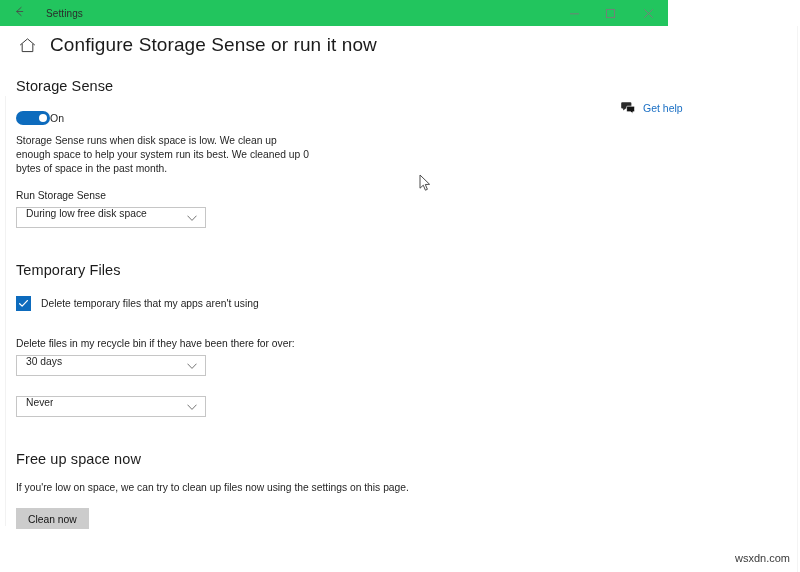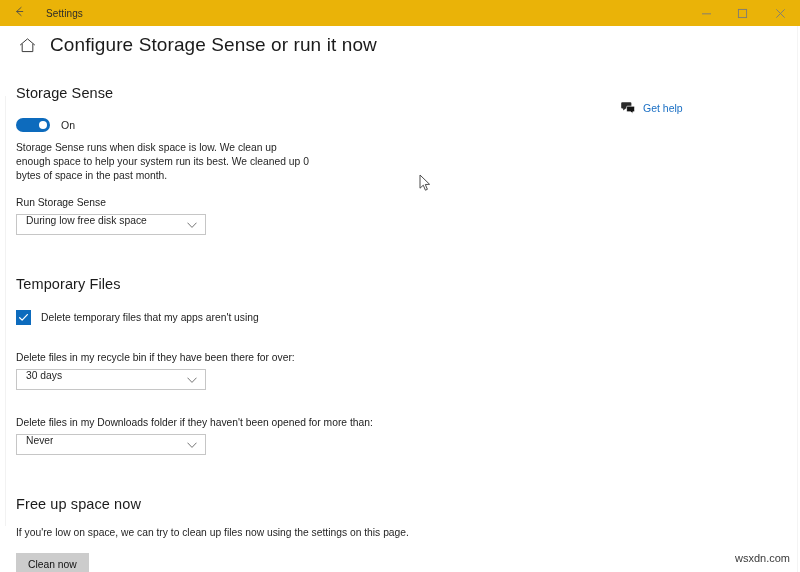--- a/index.html
+++ b/index.html
@@ -14,23 +14,23 @@
     overflow: hidden;
     font-family: "Liberation Sans", sans-serif;
     color: #1a1a1a;
     -webkit-font-smoothing: antialiased;
   }
 
   
   .titlebar {
     position: absolute;
     left: 0; top: 0;
-    width: 800px;
+    width: 668px;
     height: 26px;
-    background: #eab308;
+    background: #22c55e;
     display: flex;
     align-items: center;
   }
   .back-btn {
     width: 30px; height: 24px;
     margin-left: 4px;
     display: flex;
     align-items: center;
     justify-content: center;
     color: #5a5a5a;
@@ -127,28 +127,26 @@
     position: absolute;
     left: 16px;
     top: 52px;
     width: 420px;
   }
   .section-title {
     font-size: 14.5px;
     font-weight: 400;
     color: #1b1b1b;
     letter-spacing: 0.1px;
-    margin-top: 7px;
   }
 
   
   .toggle-row {
     display: flex;
     align-items: center;
-    gap: 11px;
     margin-top: 17px;
   }
   .toggle {
     width: 34px; height: 14px;
     border-radius: 8px;
     background: #0d6bbd;
     position: relative;
     flex: none;
   }
   .toggle .knob {
@@ -370,21 +368,20 @@
       <span class="value">30 days</span>
       <span class="chevron">
         <svg width="10" height="7" viewBox="0 0 10 7" fill="none" aria-hidden="true">
           <path d="M0.8 1 L5 5.4 L9.2 1" stroke="#6e6e6e" stroke-width="0.95" stroke-linecap="round" stroke-linejoin="round"></path>
         </svg>
       </span>
     </div>
 
     <div class="gap-sm"></div>
 
-    <div class="field-label">Delete files in my Downloads folder if they haven't been opened for more than:</div>
     <div class="combo">
       <span class="value">Never</span>
       <span class="chevron">
         <svg width="10" height="7" viewBox="0 0 10 7" fill="none" aria-hidden="true">
           <path d="M0.8 1 L5 5.4 L9.2 1" stroke="#6e6e6e" stroke-width="0.95" stroke-linecap="round" stroke-linejoin="round"></path>
         </svg>
       </span>
     </div>
 
     <div class="gap-lg"></div>

